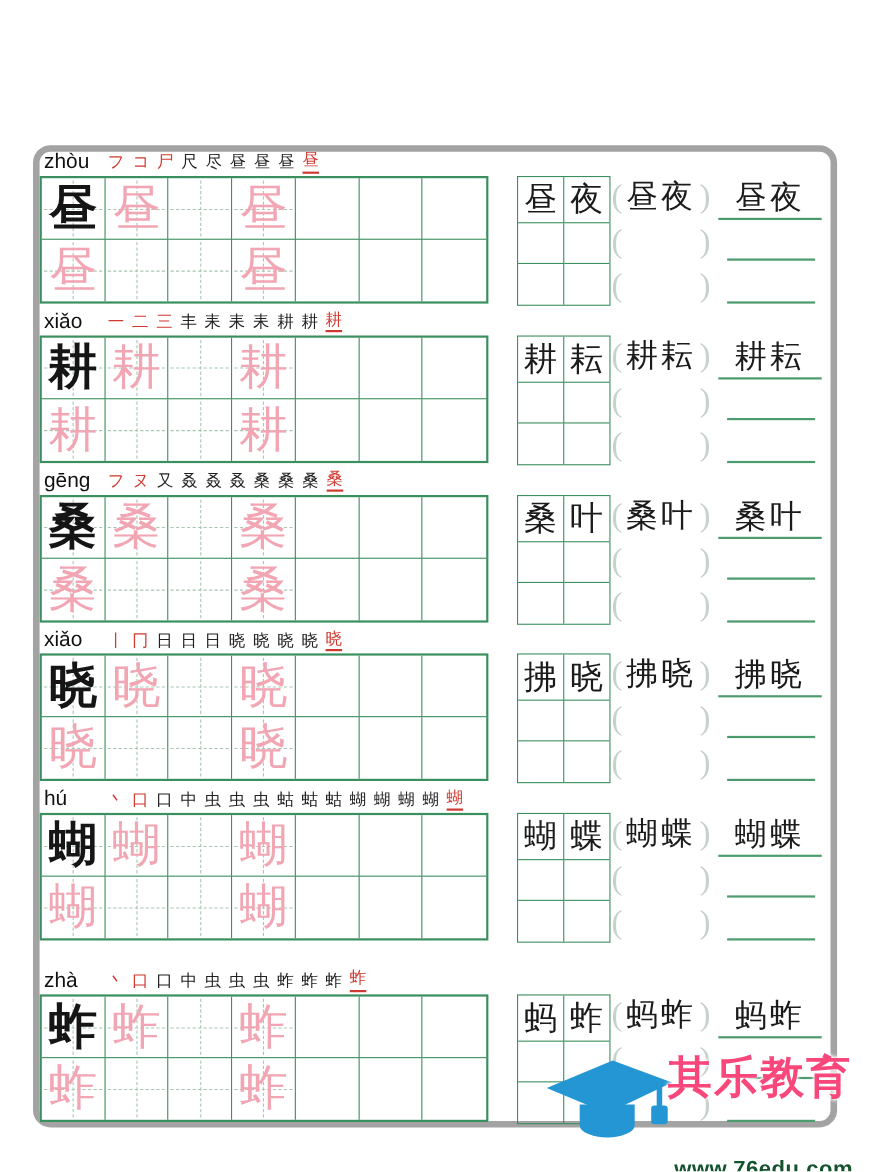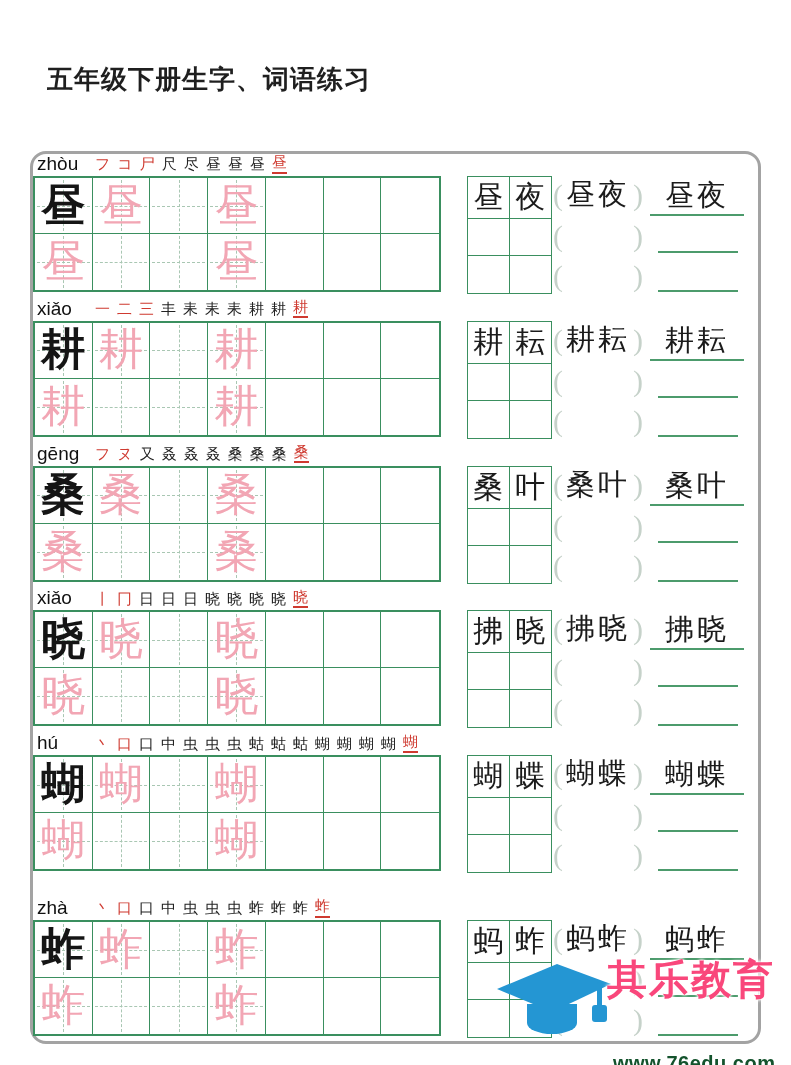--- a/index.html
+++ b/index.html
@@ -7,22 +7,22 @@
   .page {
     position:relative; width:791px; height:1065px; margin:0 auto;
     background:#ffffff; overflow:hidden;
     font-family:"Liberation Sans", sans-serif;
   }
   .title {
     position:absolute; left:47px; top:62px;
     font-size:26px; font-weight:600; color:#1f1f1f; letter-spacing:1px;
   }
   .sheet {
-    position:absolute; left:30px; top:151px; width:731px; height:893px;
-    border:3px solid #a3a3a3; border-radius:16px; background:#ffffff;
+    position:absolute; left:30px; top:132px; width:731px; height:893px;
+    border:6px solid #a3a3a3; border-radius:16px; background:#ffffff;
   }
   .block { position:absolute; left:0; width:726px; height:143px; }
 
   
   .phead { position:absolute; left:4px; top:0; height:24px; display:flex; align-items:center; }
   .pinyin { display:inline-block; width:58px; font-size:19px; color:#111; }
   .strokes { display:flex; gap:7px; align-items:flex-end; }
   .sg {
     display:inline-block; min-width:15px; text-align:center;
     font-family:"Liberation Serif", serif; font-size:15px; line-height:1.15; color:#222;
@@ -98,21 +98,20 @@
   }
   .url {
     position:absolute; left:116px; top:52px; font-size:20px; font-weight:700;
     color:#14532d; letter-spacing:0.5px; white-space:nowrap;margin-top:48px;
   }
 </style>
 </head>
 <body>
 
 <div class="page">
-  <h1 class="title">五年级下册生字、词语练习</h1>
 
   <div class="sheet">
   <section class="block" style="top: -2px;">
     <div class="phead">
       <span class="pinyin">zhòu</span>
       <span class="strokes">
             <span class="sg red">フ</span>
             <span class="sg red">コ</span>
             <span class="sg red">尸</span>
             <span class="sg">尺</span>

